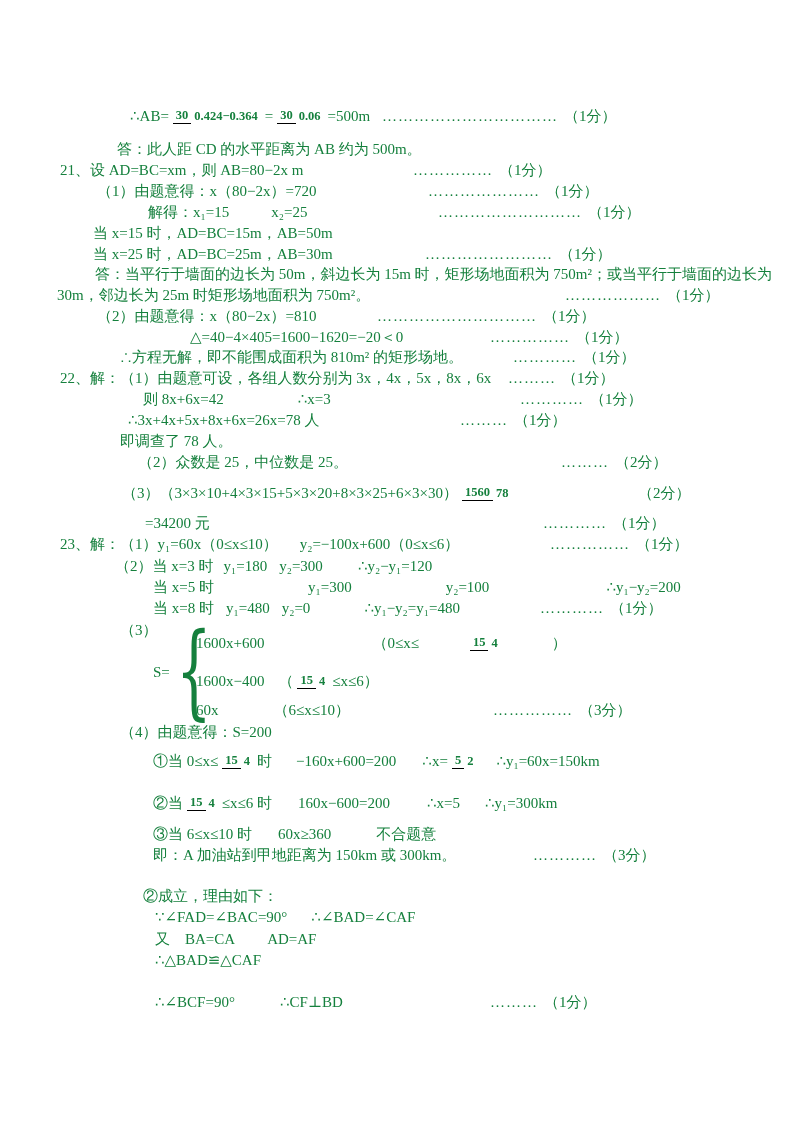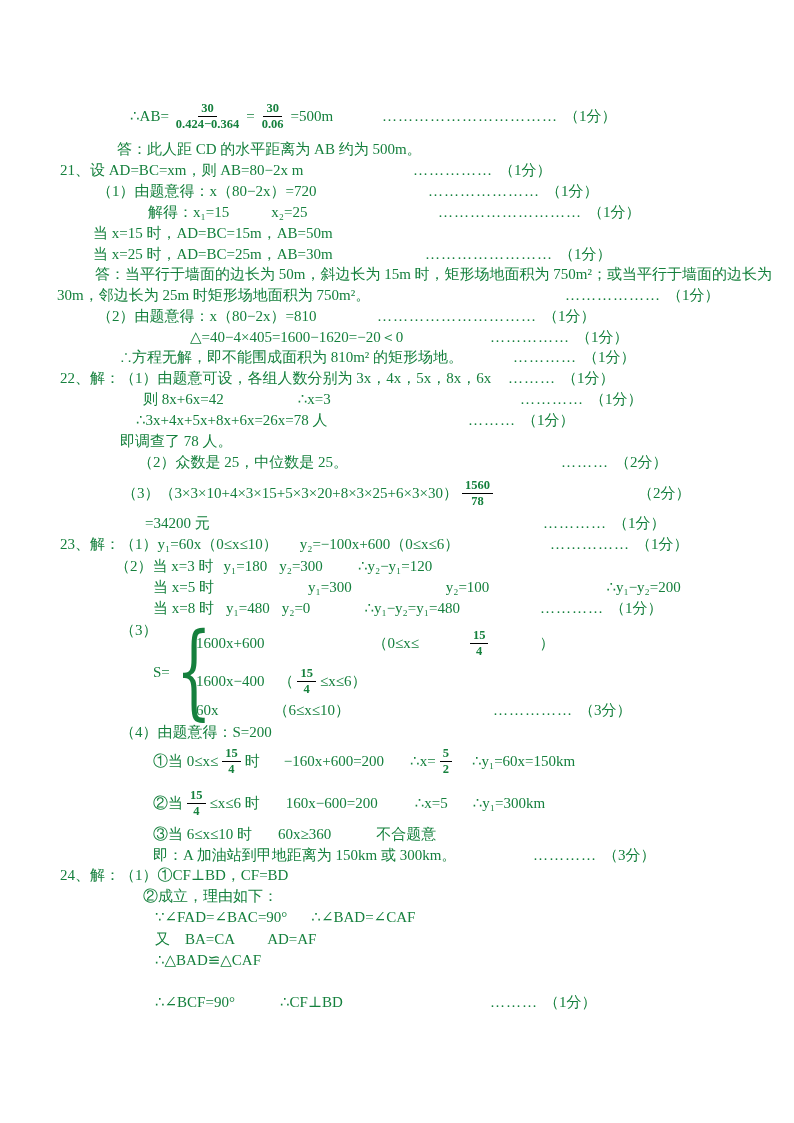--- a/index.html
+++ b/index.html
@@ -17,21 +17,21 @@
     position:absolute;
     display:flex;
     align-items:center;
     height:21px;
     white-space:pre;
     line-height:21px;
   }
   .line .gap{display:inline-block;height:1px;}
   .frac{
     display:inline-flex;
-    flex-direction:column;
+    flex-direction:row;
     align-items:center;
     vertical-align:middle;
     font-weight:bold;
     font-size:12.5px;
     line-height:1.2;
     margin:0 4px;
     justify-content:center;
   }
   .frac .num{border-bottom:1.4px solid #000;padding:0 3px;}
   .frac .den{padding:0 3px;}
@@ -63,39 +63,38 @@
     <div class="line" style="top: 202px; left: 148px;"><span>解得：x₁=15</span><span class="gap" style="width: 42px;"></span><span>x₂=25</span><span class="leader" style="left: 290px;"><span class="dots">………………………</span><span class="score">（1分）</span></span></div>
     <div class="line" style="top: 223px; left: 93px;"><span>当 x=15 时，AD=BC=15m，AB=50m</span></div>
     <div class="line" style="top: 244px; left: 93px;"><span>当 x=25 时，AD=BC=25m，AB=30m</span><span class="leader" style="left: 332px;"><span class="dots">……………………</span><span class="score">（1分）</span></span></div>
     <div class="line" style="top: 264px; left: 95px;"><span>答：当平行于墙面的边长为 50m，斜边长为 15m 时，矩形场地面积为 750m²；或当平行于墙面的边长为</span></div>
     <div class="line" style="top: 285px; left: 57px;"><span>30m，邻边长为 25m 时矩形场地面积为 750m²。</span><span class="leader" style="left: 508px;"><span class="dots">………………</span><span class="score">（1分）</span></span></div>
     <div class="line" style="top: 306px; left: 97px;"><span>（2）由题意得：x（80−2x）=810</span><span class="leader" style="left: 280px;"><span class="dots">…………………………</span><span class="score">（1分）</span></span></div>
     <div class="line" style="top: 327px; left: 190px;"><span>△=40−4×405=1600−1620=−20＜0</span><span class="leader" style="left: 300px;"><span class="dots">……………</span><span class="score">（1分）</span></span></div>
     <div class="line" style="top: 347px; left: 120px;"><span>∴方程无解，即不能围成面积为 810m² 的矩形场地。</span><span class="leader" style="left: 393px;"><span class="dots">…………</span><span class="score">（1分）</span></span></div>
     <div class="line" style="top: 368px; left: 60px;"><span>22、解：（1）由题意可设，各组人数分别为 3x，4x，5x，8x，6x</span><span class="leader" style="left: 448px;"><span class="dots">………</span><span class="score">（1分）</span></span></div>
     <div class="line" style="top: 389px; left: 143px; align-items: flex-end;"><span>则 8x+6x=42</span><span class="gap" style="width: 74px;"></span><span>∴x=3</span><span class="leader" style="left: 377px;"><span class="dots">…………</span><span class="score">（1分）</span></span></div>
-    <div class="line" style="top: 410px; left: 136px;"><span>∴3x+4x+5x+8x+6x=26x=78 人</span><span class="leader" style="left: 332px;"><span class="dots">………</span><span class="score">（1分）</span></span></div>
+    <div class="line" style="top: 410px; left: 128px;"><span>∴3x+4x+5x+8x+6x=26x=78 人</span><span class="leader" style="left: 332px;"><span class="dots">………</span><span class="score">（1分）</span></span></div>
     <div class="line" style="top: 431px; left: 120px;"><span>即调查了 78 人。</span></div>
     <div class="line" style="top: 452px; left: 138px;"><span>（2）众数是 25，中位数是 25。</span><span class="leader" style="left: 423px;"><span class="dots">………</span><span class="score">（2分）</span></span></div>
     <div class="line" style="top: 474px; left: 122px; height: 38px;"><span>（3）（3×3×10+4×3×15+5×3×20+8×3×25+6×3×30）</span><span class="frac"><span class="num">1560</span><span class="den">78</span></span><span class="leader" style="left: 510px;"><span class="dots"></span><span class="score">（2分）</span></span></div>
     <div class="line" style="top: 513px; left: 145px;"><span>=34200 元</span><span class="leader" style="left: 398px;"><span class="dots">…………</span><span class="score">（1分）</span></span></div>
     <div class="line" style="top: 534px; left: 60px;"><span>23、解：（1）y₁=60x（0≤x≤10）</span><span class="gap" style="width: 22px;"></span><span>y₂=−100x+600（0≤x≤6）</span><span class="leader" style="left: 490px;"><span class="dots">……………</span><span class="score">（1分）</span></span></div>
     <div class="line" style="top: 556px; left: 115px;"><span>（2）当 x=3 时</span><span class="gap" style="width: 10px;"></span><span>y₁=180</span><span class="gap" style="width: 12px;"></span><span>y₂=300</span><span class="gap" style="width: 35px;"></span><span>∴y₂−y₁=120</span></div>
     <div class="line" style="top: 577px; left: 153px; gap: 41px;"><span>当 x=5 时</span><span class="gap" style="width: 12px;"></span><span>y₁=300</span><span class="gap" style="width: 12px;"></span><span>y₂=100</span><span class="gap" style="width: 35px;"></span><span>∴y₁−y₂=200</span></div>
     <div class="line" style="top: 598px; left: 153px;"><span>当 x=8 时</span><span class="gap" style="width: 12px;"></span><span>y₁=480</span><span class="gap" style="width: 12px;"></span><span>y₂=0</span><span class="gap" style="width: 54px;"></span><span>∴y₁−y₂=y₁=480</span><span class="leader" style="left: 387px;"><span class="dots">…………</span><span class="score">（1分）</span></span></div>
     <div class="line" style="top: 620px; left: 120px;"><span>（3）</span></div>
     <div class="line" style="top: 662px; left: 153px;"><span>S=</span></div>
     <div class="line braceline" style="top: 622px; left: 176px; height: 96px;">{</div>
     <div class="line" style="top: 623px; left: 196px; height: 40px; gap: 47px;"><span>1600x+600</span><span class="gap" style="width: 14px;"></span><span>（0≤x≤</span><span class="frac"><span class="num">15</span><span class="den">4</span></span><span>）</span></div>
     <div class="line" style="top: 659px; left: 196px; height: 44px;"><span>1600x−400</span><span class="gap" style="width: 14px;"></span><span>（</span><span class="frac"><span class="num">15</span><span class="den">4</span></span><span>≤x≤6）</span></div>
     <div class="line" style="top: 700px; left: 196px;"><span>60x</span><span class="gap" style="width: 55px;"></span><span>（6≤x≤10）</span><span class="leader" style="left: 297px;"><span class="dots">……………</span><span class="score">（3分）</span></span></div>
     <div class="line" style="top: 722px; left: 120px;"><span>（4）由题意得：S=200</span></div>
     <div class="line" style="top: 740px; left: 153px; height: 42px;"><span>①当 0≤x≤</span><span class="frac"><span class="num">15</span><span class="den">4</span></span><span>时</span><span class="gap" style="width: 24px;"></span><span>−160x+600=200</span><span class="gap" style="width: 26px;"></span><span>∴x=</span><span class="frac"><span class="num">5</span><span class="den">2</span></span><span class="gap" style="width: 16px;"></span><span>∴y₁=60x=150km</span></div>
     <div class="line" style="top: 782px; left: 153px; height: 42px;"><span>②当</span><span class="frac"><span class="num">15</span><span class="den">4</span></span><span>≤x≤6 时</span><span class="gap" style="width: 26px;"></span><span>160x−600=200</span><span class="gap" style="width: 37px;"></span><span>∴x=5</span><span class="gap" style="width: 25px;"></span><span>∴y₁=300km</span></div>
     <div class="line" style="top: 824px; left: 153px;"><span>③当 6≤x≤10 时</span><span class="gap" style="width: 26px;"></span><span>60x≥360</span><span class="gap" style="width: 45px;"></span><span>不合题意</span></div>
     <div class="line" style="top: 845px; left: 153px;"><span>即：A 加油站到甲地距离为 150km 或 300km。</span><span class="leader" style="left: 380px;"><span class="dots">…………</span><span class="score">（3分）</span></span></div>
-    <div class="line" style="top: 865px; left: 60px;"><span>24、解：（1）①CF⊥BD，CF=BD</span></div>
     <div class="line" style="top: 886px; left: 143px;"><span>②成立，理由如下：</span></div>
     <div class="line" style="top: 907px; left: 155px;"><span>∵∠FAD=∠BAC=90°</span><span class="gap" style="width: 24px;"></span><span>∴∠BAD=∠CAF</span></div>
     <div class="line" style="top: 929px; left: 155px;"><span>又</span><span class="gap" style="width: 15px;"></span><span>BA=CA</span><span class="gap" style="width: 32px;"></span><span>AD=AF</span></div>
     <div class="line" style="top: 950px; left: 155px;"><span>∴△BAD≌△CAF</span></div>
     <div class="line" style="top: 992px; left: 155px;"><span>∴∠BCF=90°</span><span class="gap" style="width: 45px;"></span><span>∴CF⊥BD</span><span class="leader" style="left: 335px;"><span class="dots">………</span><span class="score">（1分）</span></span></div>
   </div>
 
 </body></html>

